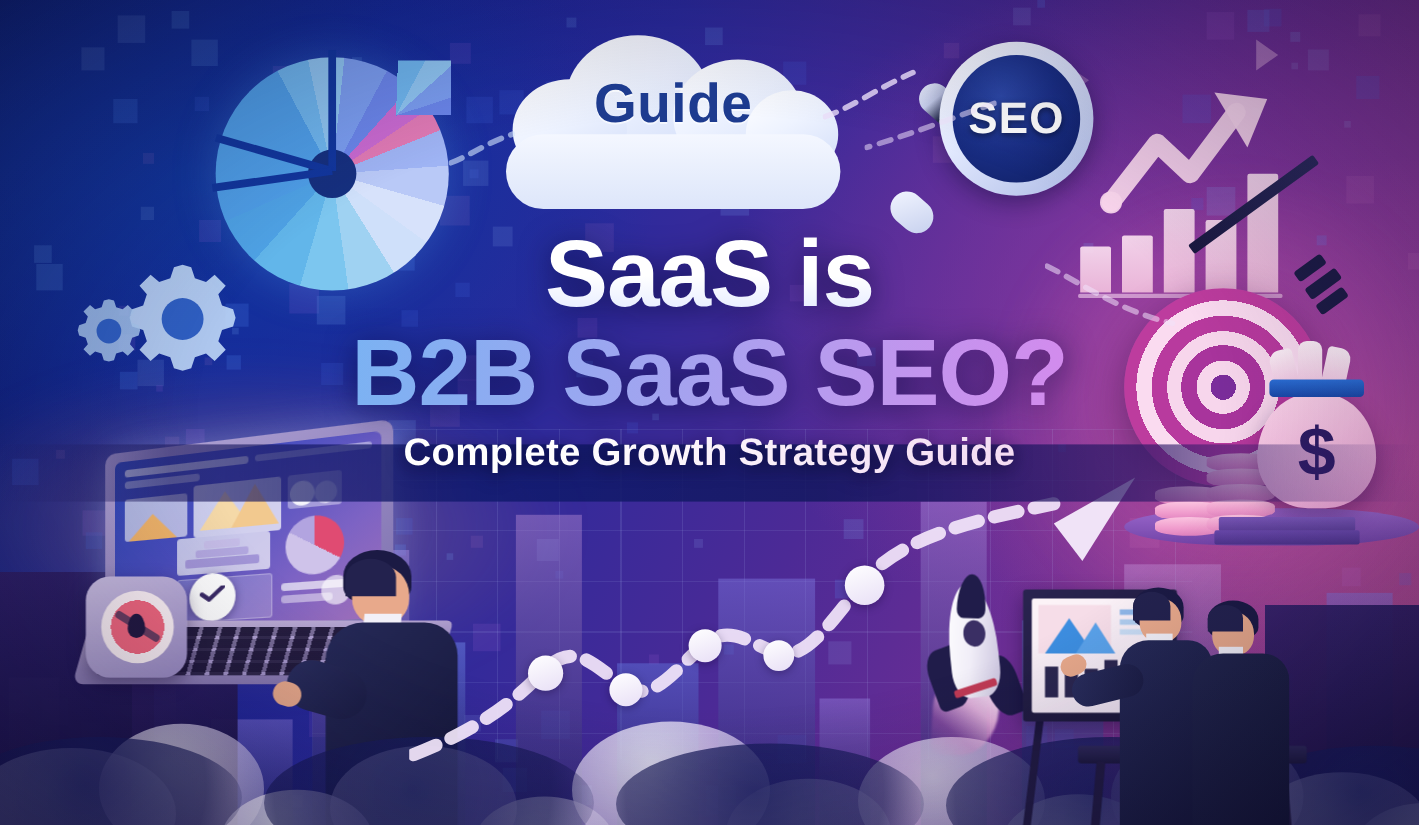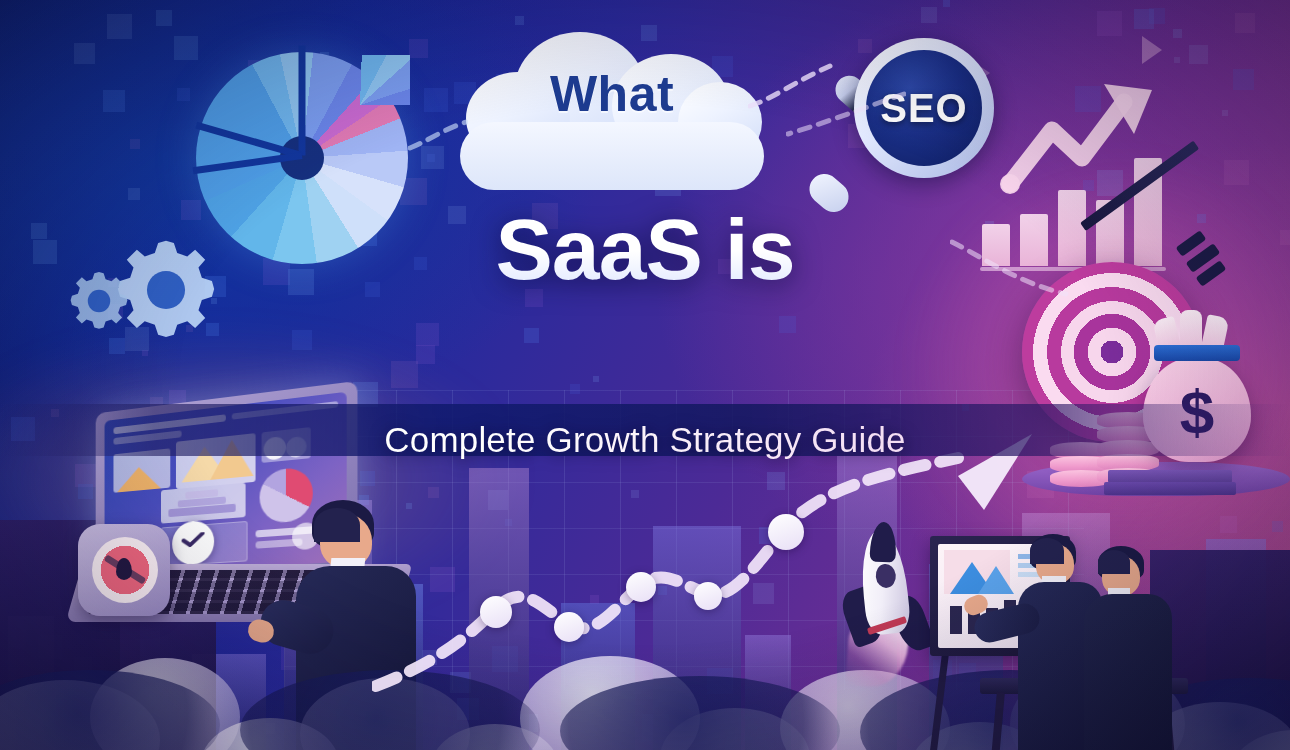--- a/index.html
+++ b/index.html
@@ -165,22 +165,22 @@
 
   
   .subbar{
     position:absolute; left:0; right:0; top:404px; height:52px; z-index:29;
     background:linear-gradient(90deg,
       rgba(60,30,110,.0) 0%, rgba(30,26,92,.60) 12%,
       rgba(16,26,110,.86) 34%, rgba(20,24,96,.86) 58%,
       rgba(46,26,104,.72) 80%, rgba(70,30,110,.0) 100%);
   }
   .subtitle{
-    position:absolute; left:0; right:0; top:420px; text-align:center; z-index:31;
-    font-size:35px; font-weight:400; letter-spacing:.2px;
+    position:absolute; left:0; right:0; top:392px; text-align:center; z-index:31;
+    font-size:35px; font-weight:700; letter-spacing:.2px;
     background:linear-gradient(94deg,#ffffff 0%,#ffffff 38%,#f4dff4 68%,#f7c4e6 100%);
     -webkit-background-clip:text; background-clip:text; color:transparent;
     filter:drop-shadow(0 3px 8px rgba(6,4,40,.85));
   }
 
   
   .rbars{ position:absolute; left:980px; top:150px; width:180px; height:116px; }
   .rbar{ position:absolute; bottom:0; border-radius:2px 2px 0 0;
     background:linear-gradient(180deg,#fbdff0,#f1bedd); opacity:.92; }
   .rbase{ position:absolute; left:0; bottom:-5px; width:186px; height:4px;
@@ -786,34 +786,35 @@
     </svg>
   </div>
 
   <div class="cloud-badge">
     <div class="cb-lobe" style="left:62px; top:6px; width:132px; height:120px;"></div>
     <div class="cb-lobe" style="left:160px; top:28px; width:118px; height:104px;"></div>
     <div class="cb-lobe" style="left:14px; top:46px; width:104px; height:92px;"></div>
     <div class="cb-lobe" style="left:226px; top:56px; width:84px; height:80px;"></div>
     <div class="cb-base"></div>
     <div class="cb-text">
-      <span class="cb-saas">What</span>
+      <span class="cb-saas">Guide</span>
     </div>
   </div>
 
   <div class="mag">
     <div class="mag-handle"></div>
     <div class="mag-tip"></div>
     <div class="mag-ring"></div>
     <div class="mag-lens">
       <span class="mag-seo">SEO</span>
     </div>
   </div>
 
   <div class="subbar"></div>
   <div class="headline">
     <div class="hl1">SaaS is</div>
+    <div class="hl2">B2B SaaS SEO?</div>
   </div>
   <div class="subtitle">Complete Growth Strategy Guide</div>
 
 </div>
 
 <div class="bg-vignette" style="position:absolute; inset:0; pointer-events:none;"></div>
 
 </body></html>

